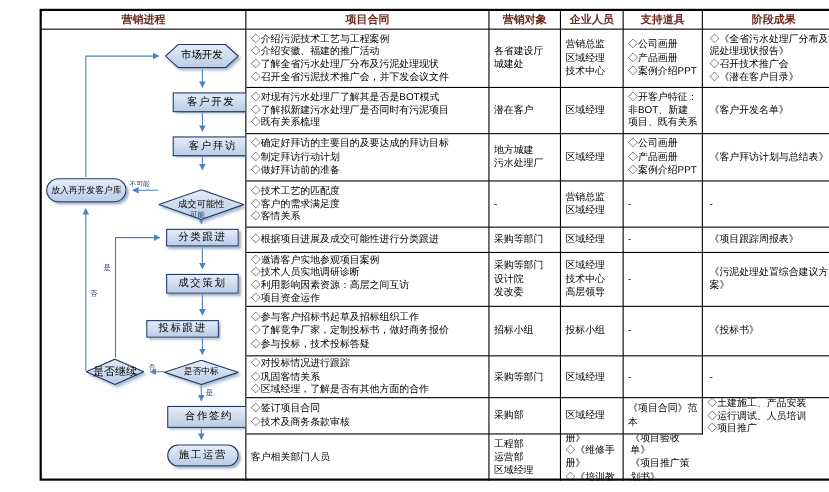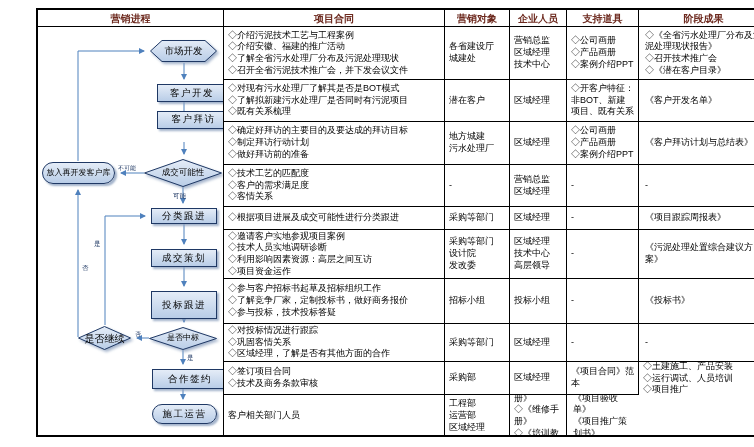--- a/index.html
+++ b/index.html
@@ -76,40 +76,40 @@
                 <stop offset="0" stop-color="#e4ecf7"></stop>
                 <stop offset="1" stop-color="#b9cde7"></stop>
               </linearGradient>
             </defs>
           <polygon points="12,0.5 55,0.5 66.5,11 55,21.5 12,21.5 0.5,11" fill="url(#g1)" stroke="#1f3864" stroke-width="1"></polygon>
         </svg>
         <span class="nlabel">市场开发</span>
       </div>
 
       <div class="node rectnode" style="left:119px;top:57px;width:70px;height:18px;"><span>客户开发</span></div>
-      <div class="node rectnode" style="left:119px;top:84px;width:73px;height:18px;font-family:Liberation Mono, monospace;"><span>客户拜访</span></div>
-
-      <div class="node svgnode" style="left:106px;top:132px;width:78px;height:28px;font-size:8.5px;">
+      <div class="node rectnode" style="left:119px;top:97px;width:73px;height:18px;"><span>客户拜访</span></div>
+
+      <div class="node svgnode" style="left:106px;top:145px;width:78px;height:28px;font-size:8.5px;">
         <svg width="78" height="28" viewBox="0 0 78 28">
           <defs>
               <linearGradient id="g2" x1="0" y1="0" x2="0" y2="1">
                 <stop offset="0" stop-color="#e4ecf7"></stop>
                 <stop offset="1" stop-color="#b9cde7"></stop>
               </linearGradient>
             </defs>
           <polygon points="39,0.5 77.5,14 39,27.5 0.5,14" fill="url(#g2)" stroke="#1f3864" stroke-width="1"></polygon>
         </svg>
         <span class="nlabel">成交可能性</span>
       </div>
 
       <div class="node stadium" style="left:4px;top:135px;width:73px;height:22px;"><span>放入再开发客户库</span></div>
 
       <div class="node rectnode" style="left:113px;top:181px;width:66px;height:16px;"><span>分类跟进</span></div>
       <div class="node rectnode" style="left:113px;top:222px;width:66px;height:18px;text-align:center;"><span>成交策划</span></div>
-      <div class="node rectnode" style="left:113px;top:264px;width:66px;height:28px;"><span>投标跟进</span></div>
+      <div class="node rectnode" style="left:95px;top:264px;width:66px;height:16px;"><span>投标跟进</span></div>
 
       <div class="node svgnode" style="left:111px;top:300px;width:68px;height:23px;font-size:8px;">
         <svg width="68" height="23" viewBox="0 0 68 23">
           <defs>
               <linearGradient id="g3" x1="0" y1="0" x2="0" y2="1">
                 <stop offset="0" stop-color="#e4ecf7"></stop>
                 <stop offset="1" stop-color="#b9cde7"></stop>
               </linearGradient>
             </defs>
           <polygon points="34,0.5 67.5,11.5 34,22.5 0.5,11.5" fill="url(#g3)" stroke="#1f3864" stroke-width="1"></polygon>

